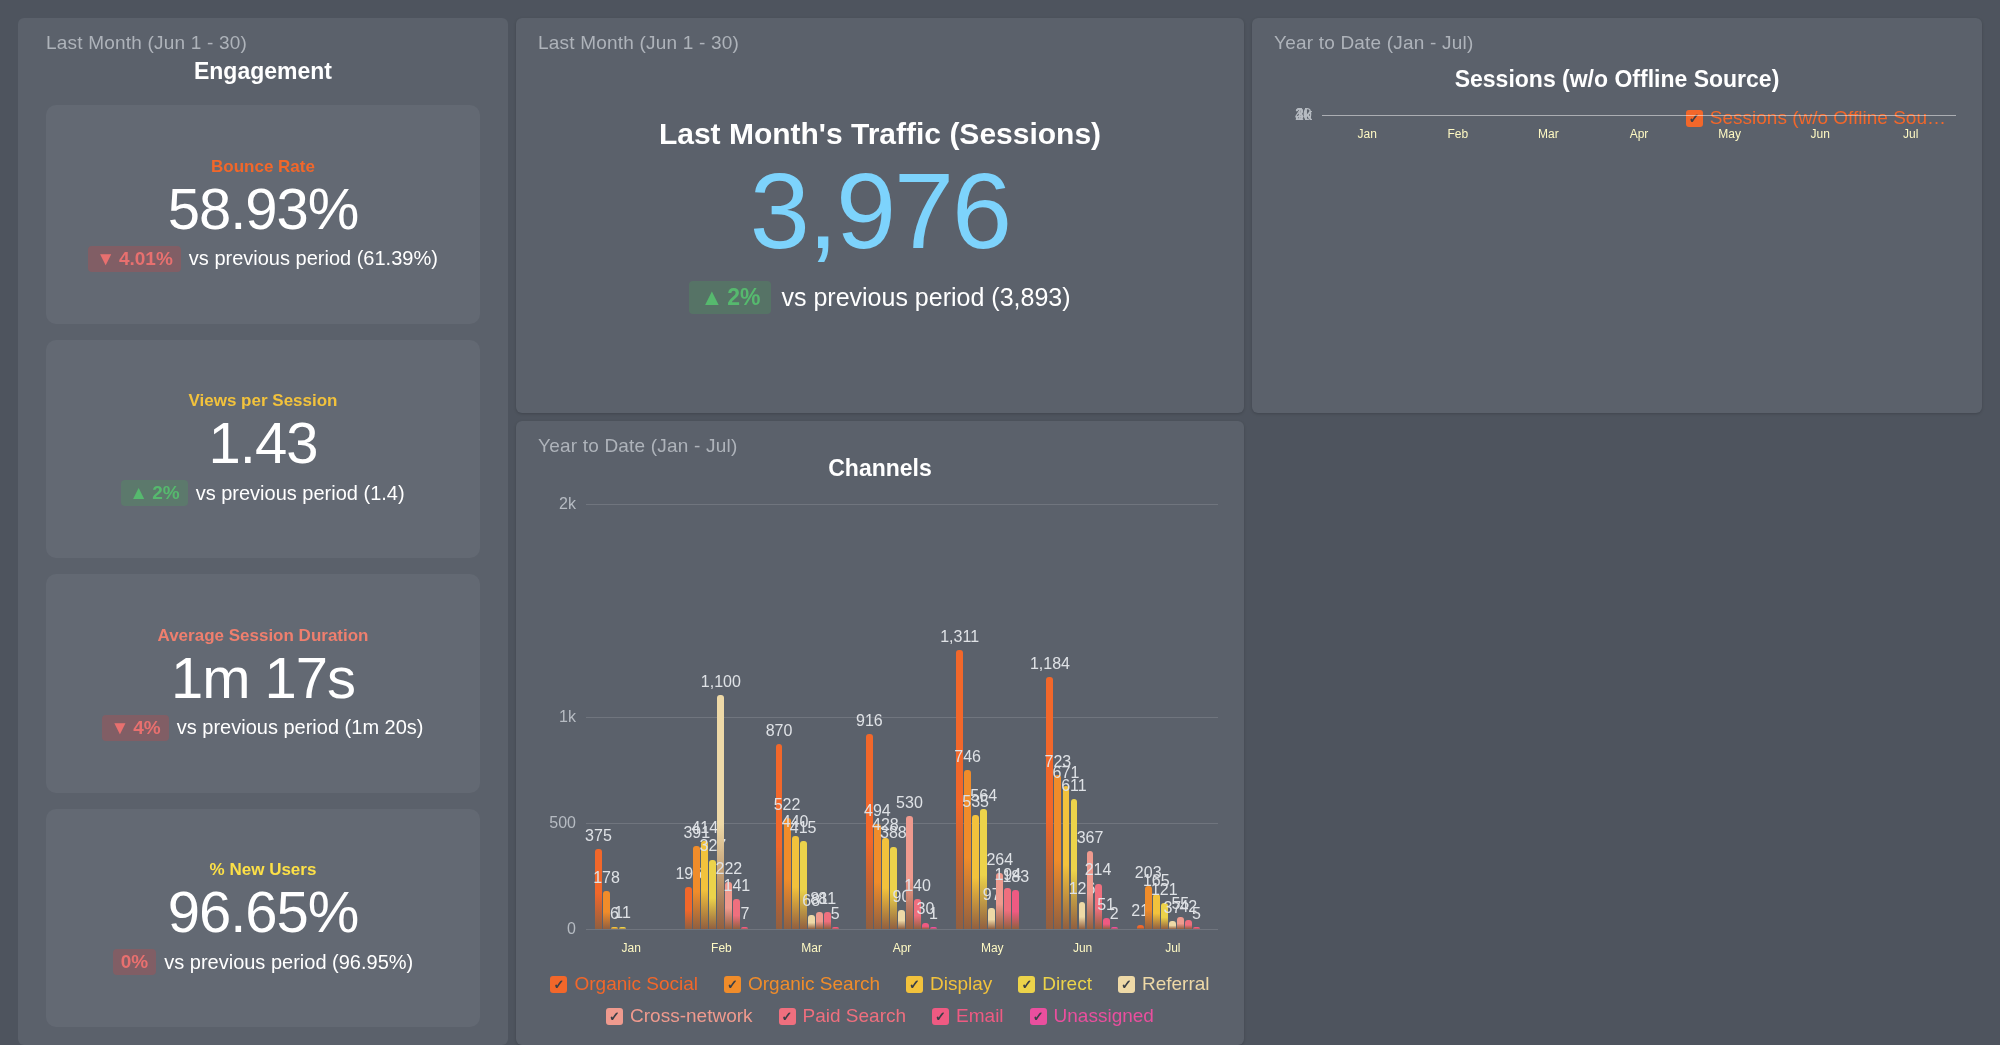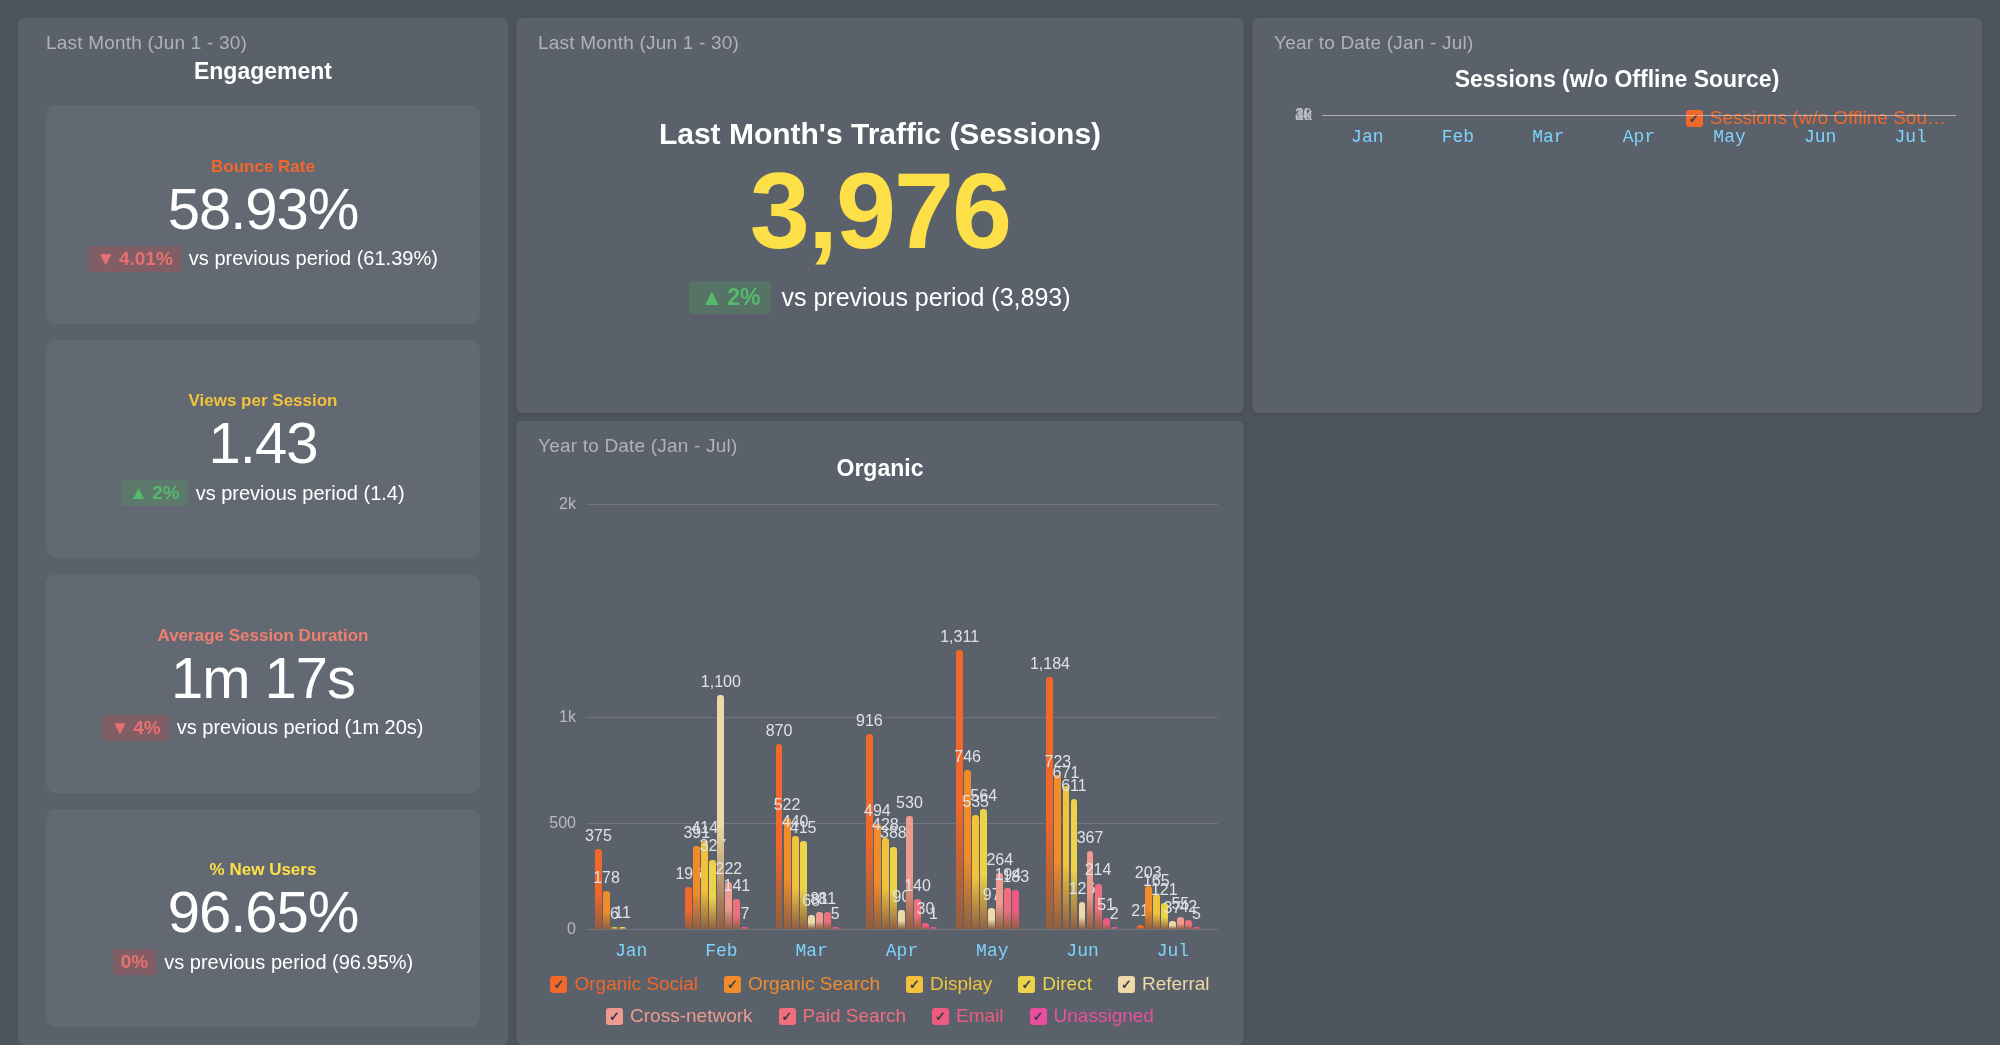--- a/index.html
+++ b/index.html
@@ -98,21 +98,21 @@
     display: flex;
     flex-direction: column;
     align-items: center;
     justify-content: center;
   }
   .traffic-title {
     font-size: 30px; font-weight: bold; color: #fff;
     margin-bottom: 6px;
   }
   .traffic-number {
-    font-size: 108px; font-weight: bold; color: #fde047;
+    font-size: 108px; font-weight: normal; color: #7dd3fc;
     line-height: 1; letter-spacing: -2px;
   }
   .traffic-delta {
     display: flex; align-items: center; gap: 10px;
     margin-top: 16px; font-size: 25px; color: #fff;
   }
   .traffic-delta .delta-chip { font-size: 23px; padding: 3px 11px; }
 
   
   .right-wrap { width: 730px; flex: 0 0 730px; display: flex; flex-direction: column; }
@@ -147,24 +147,23 @@
     right: calc(100% + 10px);
     transform: translateY(-50%);
     font-size: 16px;
     color: #b6bbc2;
     white-space: nowrap;
   }
   .xcat {
     position: absolute;
     top: calc(100% + 12px);
     transform: translateX(-50%);
-    font-size: 18px;
-    color: #7dd3fc;
+    font-size: 12px;
+    color: #fef9c3;
     white-space: nowrap;
-    font-family: Liberation Mono, monospace;
   }
   .bar {
     position: absolute;
     bottom: 0;
     border-radius: 3px 3px 0 0;
   }
   .bar-label {
     position: absolute;
     transform: translate(-50%, -100%);
     font-size: 16px;
@@ -266,21 +265,21 @@
         <span class="delta-chip delta-up">
           <span>▲</span>
           <span>2%</span>
         </span>
         <span>vs previous period (3,893)</span>
       </div>
     </div>
 
     <div class="panel panel-channels">
       <div class="panel-date">Year to Date (Jan - Jul)</div>
-      <div class="panel-title">Organic</div>
+      <div class="panel-title">Channels</div>
       <div class="chart">
         <div class="plot" id="channels-plot">
             <div class="gridline" style="top: 100%;"></div>
             <div class="ytick" style="top: 100%;">0</div>
             <div class="gridline" style="top: 75%;"></div>
             <div class="ytick" style="top: 75%;">500</div>
             <div class="gridline" style="top: 50%;"></div>
             <div class="ytick" style="top: 50%;">1k</div>
             <div class="gridline" style="top: 0%;"></div>
             <div class="ytick" style="top: 0%;">2k</div>

